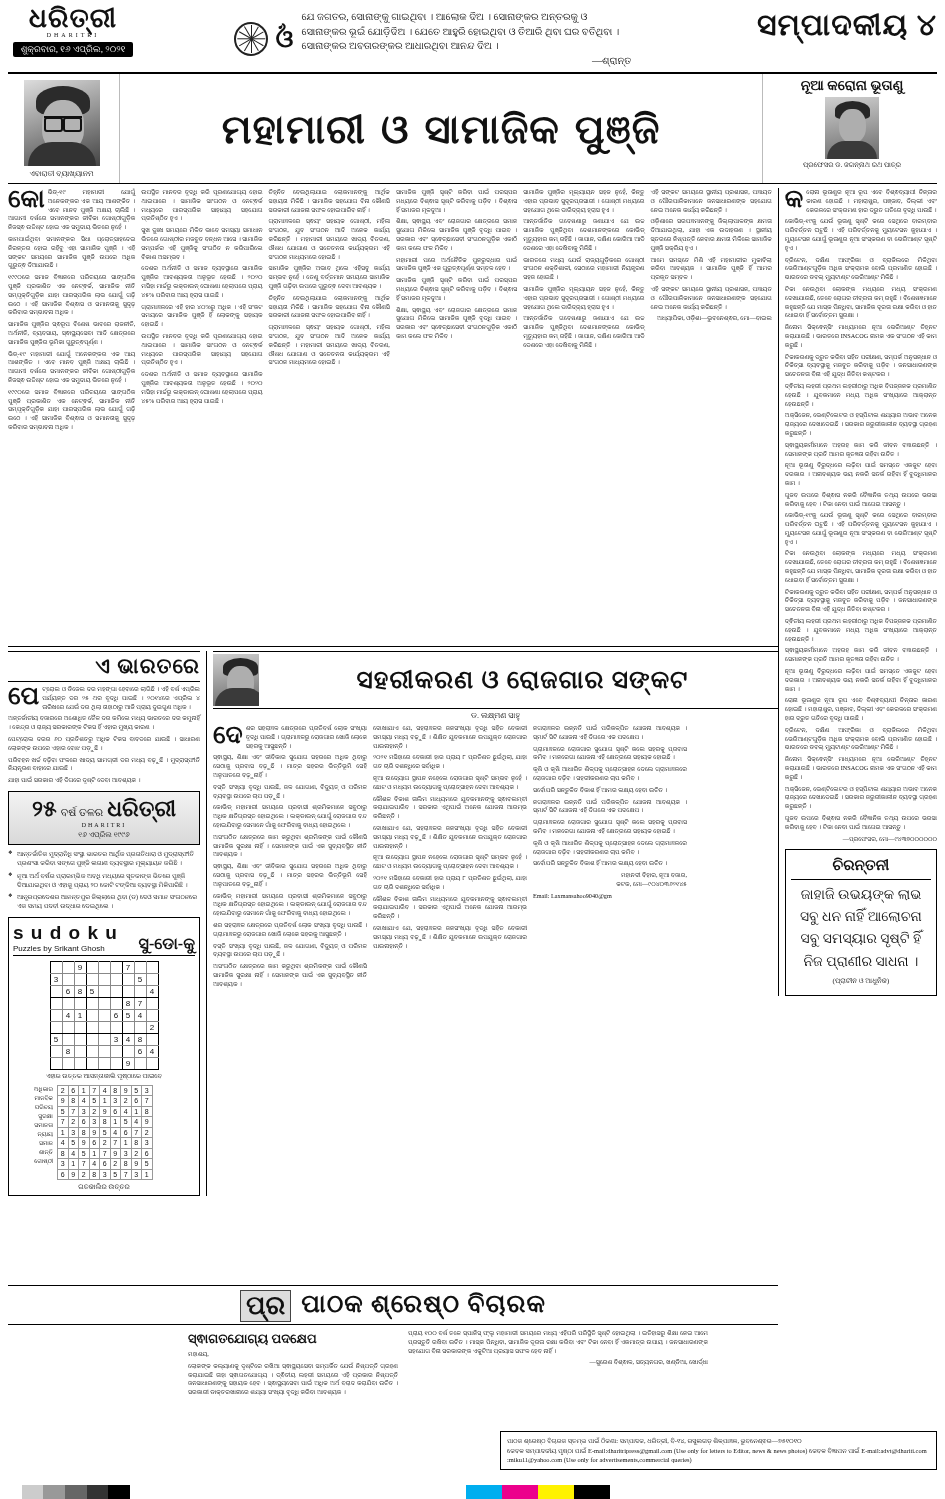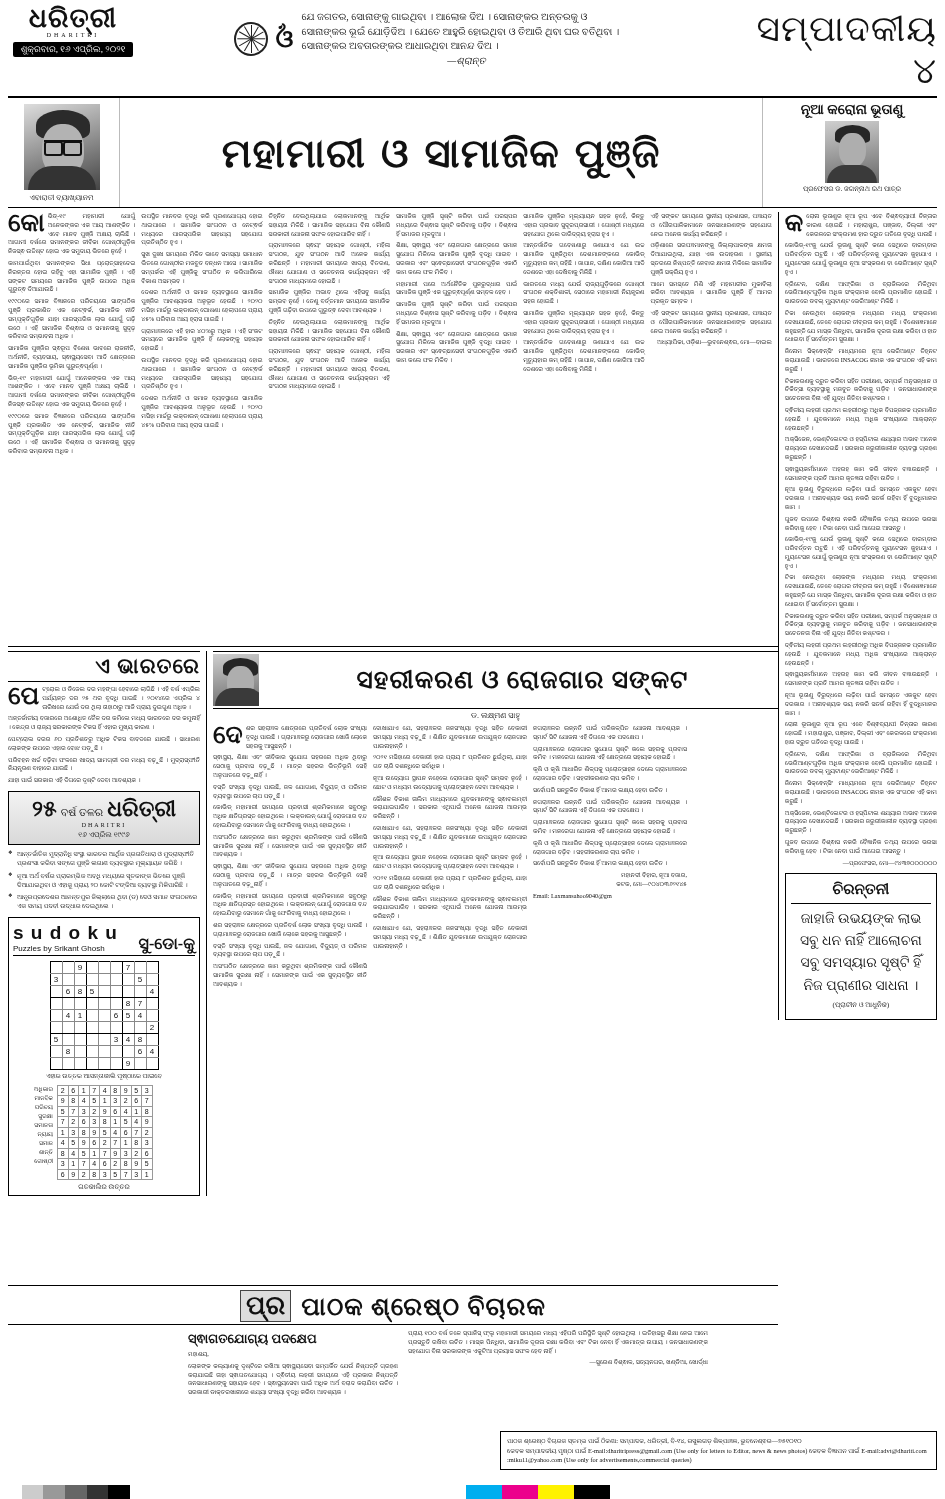--- a/index.html
+++ b/index.html
@@ -33,22 +33,22 @@
     content:""; position:absolute; left:50%; top:4%; width:1px; height:92%; background:#222; transform-origin:50% 50%;
   }
   .mh-wheel:after { transform:rotate(90deg); }
   .mh-wheel i { position:absolute; left:50%; top:4%; width:1px; height:92%; background:#222; }
   .mh-wheel i:nth-child(1){transform:rotate(30deg);}
   .mh-wheel i:nth-child(2){transform:rotate(60deg);}
   .mh-wheel i:nth-child(3){transform:rotate(120deg);}
   .mh-wheel i:nth-child(4){transform:rotate(150deg);}
   .mh-om { font-size:26px; font-weight:bold; }
   .mh-verse { font-size:10px; line-height:1.45; max-width:330px; }
-  .mh-verse .sig { display:block; text-align:center; font-style:italic; }
-  .mh-right { width:210px; text-align:right; font-size:36px; font-weight:normal; padding-top:4px; letter-spacing:1px;}
+  .mh-verse .sig { display:block; text-align:right; }
+  .mh-right { width:210px; text-align:right; font-size:30px; font-weight:bold; padding-top:4px; letter-spacing:1px;}
 
   
   .lead { display:flex; border-bottom:1.5px solid #000; }
   .lead-left { width:112px; padding:6px 6px 4px 2px; border-right:1px solid #bbb; }
   .author-photo {
     width:76px; height:86px; margin:0 auto;
     background:linear-gradient(160deg,#ddd 0%,#999 45%,#444 100%);
     position:relative; overflow:hidden; filter:grayscale(1);
   }
   .author-photo .face { position:absolute; left:18px; top:20px; width:42px; height:52px; background:#b9b2a9; border-radius:45% 45% 42% 42%; }
@@ -112,21 +112,21 @@
   table.sudoku tr.b3 td { border-bottom:1.4px solid #000; }
   table.sudoku tr:first-child td { border-top:1.4px solid #000; }
   table.sudoku td:first-child { border-left:1.4px solid #000; }
   .su-caption { text-align:center; font-size:6.5px; margin-top:2px;}
 
   .ans-wrap { display:flex; gap:4px; margin-top:5px; align-items:flex-start;}
   .ans-words { font-size:6px; line-height:1.5; width:40px; text-align:right;}
   table.answers { border-collapse:collapse; }
   table.answers td { width:10.5px; height:10.5px; border:0.5px solid #999; text-align:center; font-size:7px; font-family:"Liberation Sans", sans-serif;}
   .ans-caption { text-align:center; font-size:7px; margin-top:3px;}
-  .reader-head { display:flex; align-items:flex-end; justify-content:center; gap:10px; border-bottom:1px solid #000; padding-bottom:2px; margin-bottom:4px;}
+  .reader-head { display:flex; align-items:flex-start; justify-content:center; gap:10px; border-bottom:1px solid #000; padding-bottom:2px; margin-bottom:4px;}
   .reader-head .glyph { font-size:26px; font-weight:bold; background:#ddd; padding:0 5px; border:1px solid #444;}
   .reader-head .t { font-size:25px; font-weight:bold; letter-spacing:1px;}
   .letter-title { font-size:13px; font-weight:bold; margin:2px 0 3px;}
   .sign { text-align:right; font-size:6.2px; margin-top:3px;}
 
   .chirantani { border:1px solid #000; padding:5px; text-align:center;}
   .chirantani h3 { margin:0 0 4px; font-size:15px; font-weight:bold; border-bottom:1px solid #000; padding-bottom:2px;}
   .chirantani p { font-size:14px; line-height:1.6; margin:0;}
   .chirantani .src { font-size:7px; margin-top:4px; }
   .chirantani .auth { font-size:9px; margin-top:3px; font-weight:bold;}

